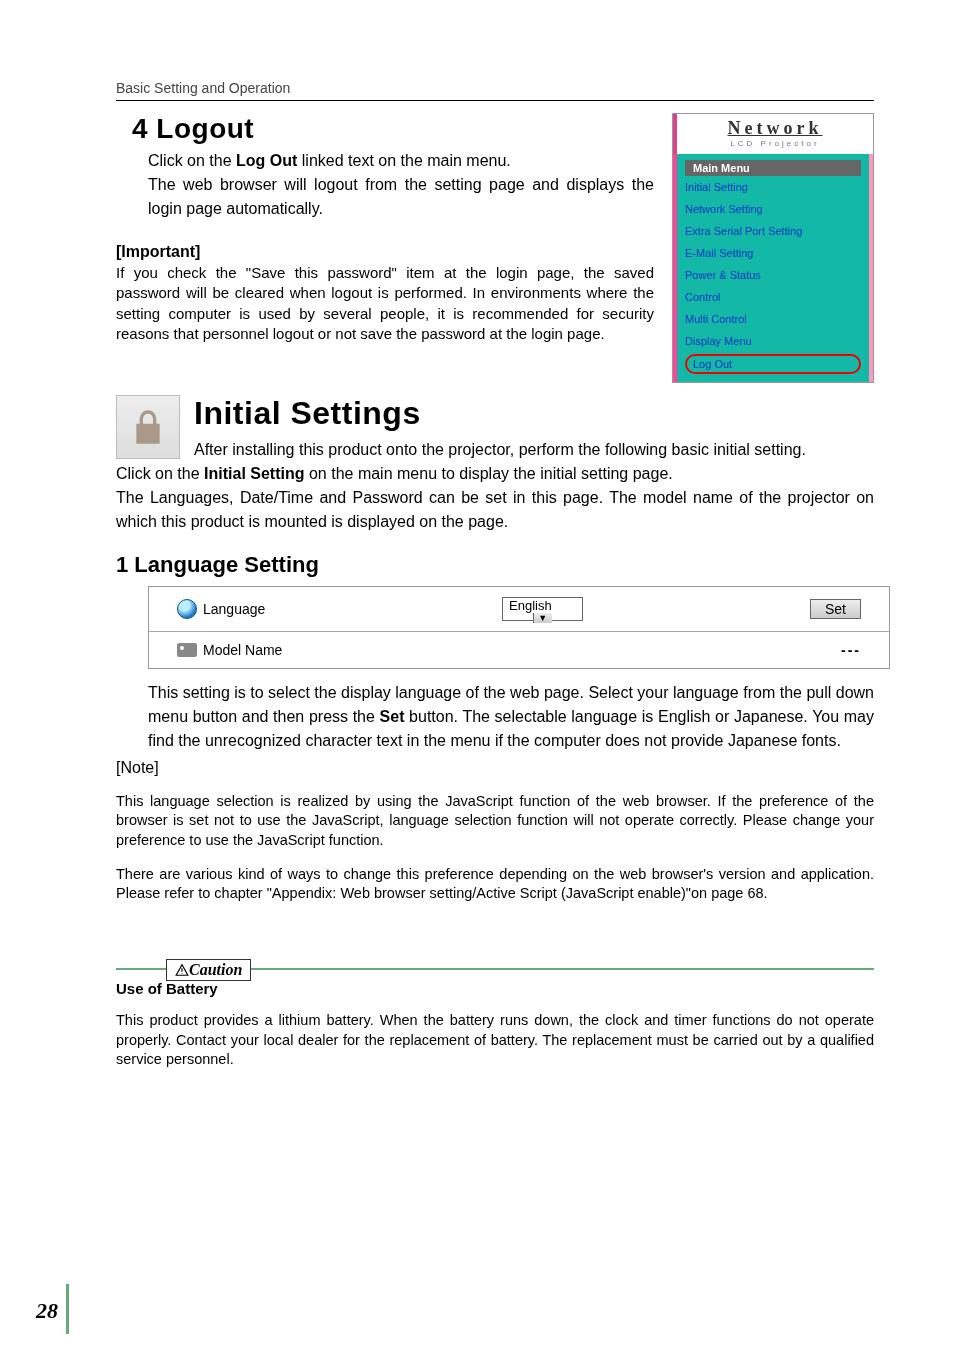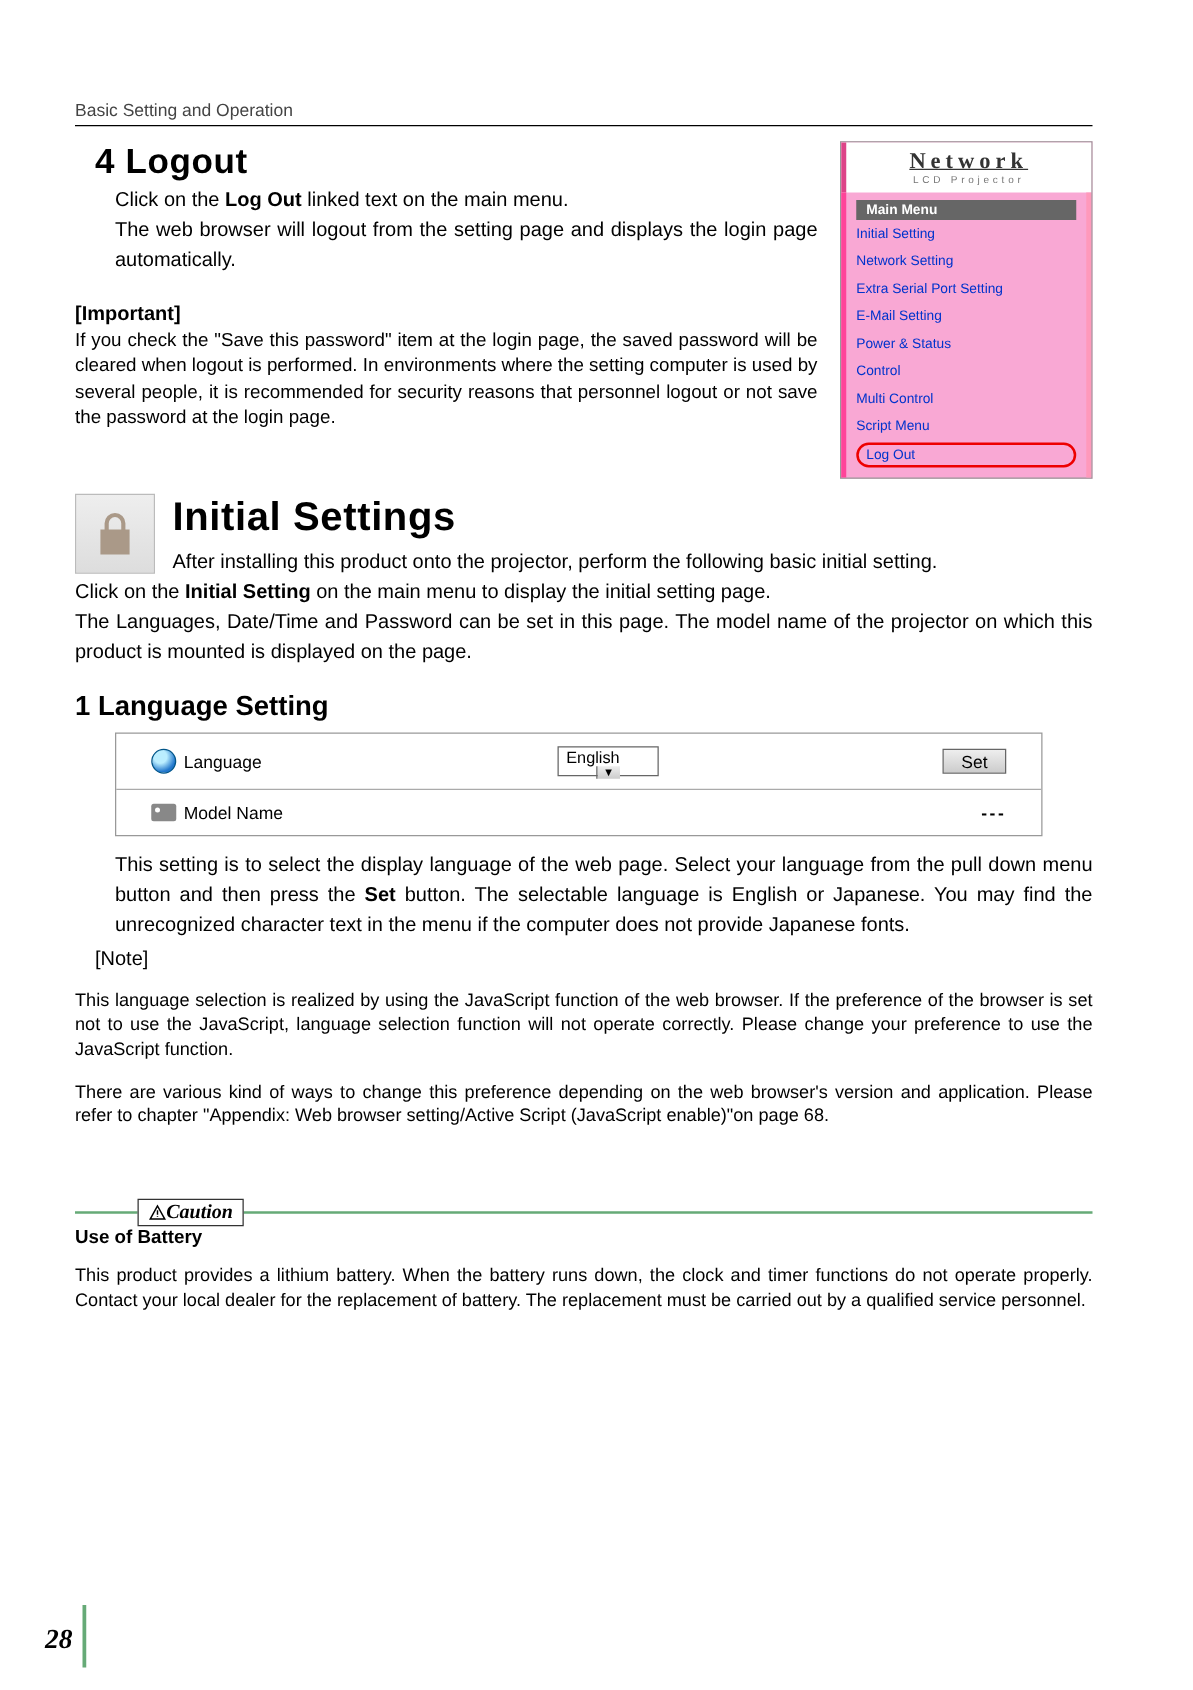--- a/index.html
+++ b/index.html
@@ -7,21 +7,21 @@
     padding: 0;
     font-family: Arial, Helvetica, sans-serif;
     background: #fff;
     color: #000;
   }
   .page {
     width: 954px;
     height: 1352px;
     position: relative;
     box-sizing: border-box;
-    padding: 80px 80px 40px 60px;
+    padding: 80px 80px 40px 116px;
   }
   .top-label {
     font-size: 14px;
     color: #444;
     margin-bottom: 4px;
   }
   .hr-top {
     border: none;
     border-top: 1px solid #000;
     margin: 0 0 12px 0;
@@ -59,21 +59,21 @@
   .tight {
     font-size: 15px;
     line-height: 1.35;
     text-align: justify;
   }
   
   .side-menu {
     width: 200px;
     border: 1px solid #999;
     font-size: 11px;
-    background: #f9a8d4;
+    background: #14b8a6;
     flex-shrink: 0;
   }
   .sm-header {
     text-align: center;
     border-left: 4px solid #d48;
     background: #fff;
     padding: 4px 0 6px 0;
   }
   .sm-net {
     font-family: Georgia, serif;
@@ -202,21 +202,21 @@
   .btn-set {
     margin-left: auto;
     background: linear-gradient(#eee,#ccc);
     border: 1px solid #666;
     padding: 1px 14px;
     font-size: 14px;
   }
   .dashes { margin-left: auto; font-weight: bold; letter-spacing: 2px; }
   .note-h {
     font-size: 16px;
-    margin: 6px 0 0 16px;
+    margin: 6px 0 0 0;
   }
   .note-body {
     font-size: 14.5px;
     line-height: 1.35;
     text-align: justify;
   }
   
   .caution-wrap {
     margin-top: 54px;
   }
@@ -289,21 +289,21 @@
       </div>
       <div class="sm-wrap">
         <div class="sm-main">Main Menu</div>
         <div class="sm-item">Initial Setting</div>
         <div class="sm-item">Network Setting</div>
         <div class="sm-item">Extra Serial Port Setting</div>
         <div class="sm-item">E-Mail Setting</div>
         <div class="sm-item">Power &amp; Status</div>
         <div class="sm-item">Control</div>
         <div class="sm-item">Multi Control</div>
-        <div class="sm-item">Script Menu</div>
+        <div class="sm-item">Display Menu</div>
         <div class="sm-item sm-logout">Log Out</div>
       </div>
     </div>
   </div>
 
   <div class="init-row">
     <div class="lock-box">
       <svg viewBox="0 0 24 24">
           <path fill="#a98" d="M12 2a5 5 0 0 0-5 5v3H5v12h14V10h-2V7a5 5 0 0 0-5-5zm-3 5a3 3 0 1 1 6 0v3H9V7z"></path>
         </svg>

